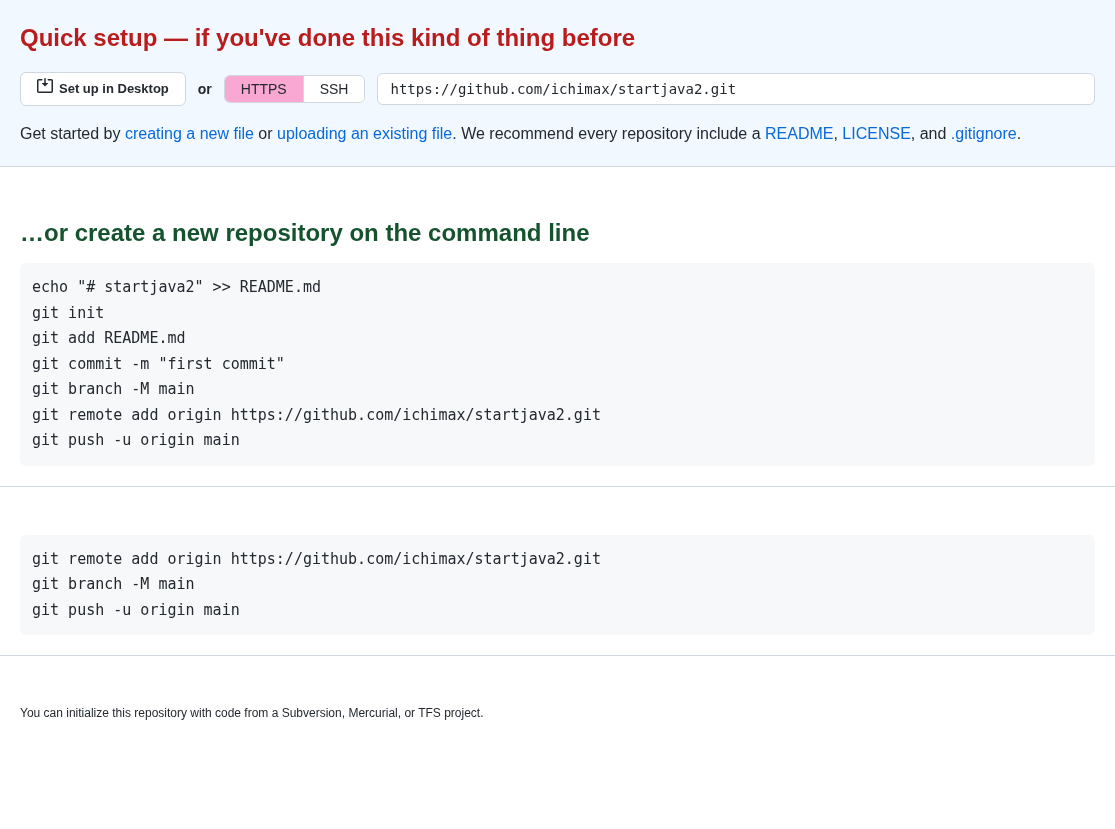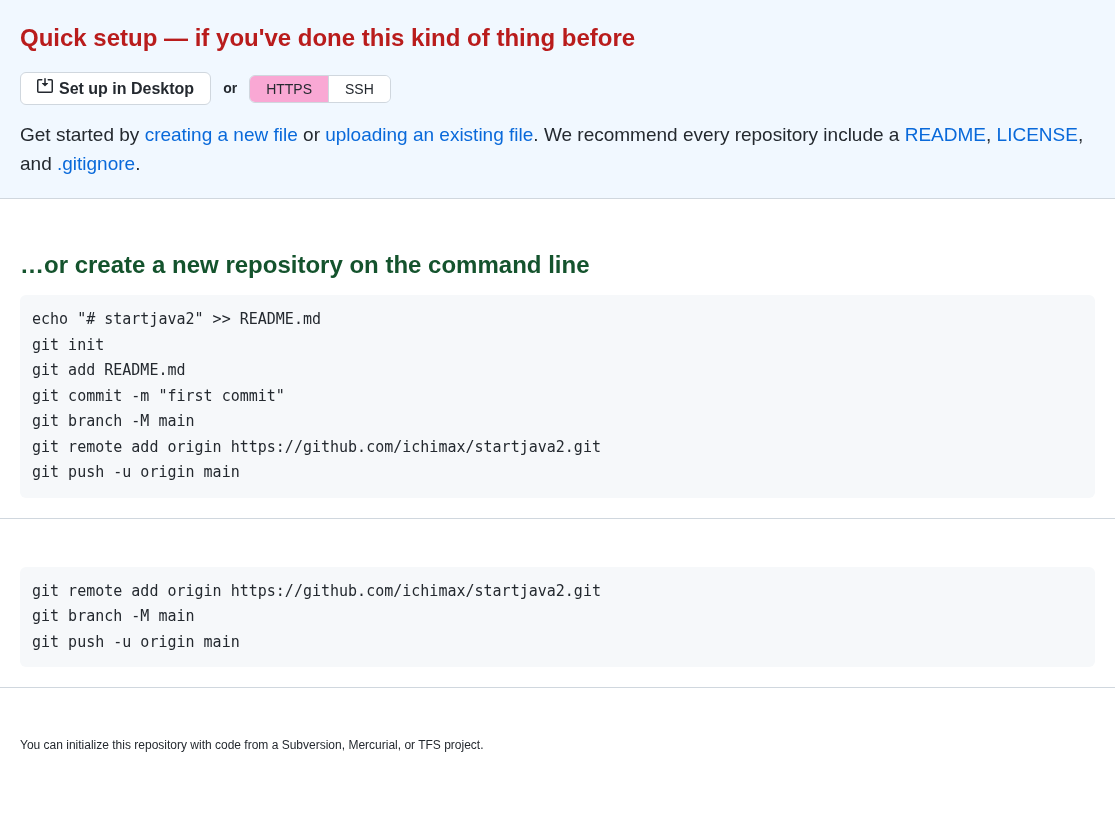--- a/index.html
+++ b/index.html
@@ -30,21 +30,21 @@
       display: flex;
       align-items: center;
       gap: 12px;
       margin-bottom: 16px;
     }
     .btn {
       display: inline-flex;
       align-items: center;
       gap: 6px;
       padding: 5px 16px;
-      font-size: 16px;
+      font-size: 13px;
       font-weight: 500;
       line-height: 20px;
       border: 1px solid #d0d7de;
       border-radius: 6px;
       background: #f6f8fa;
       color: #24292f;
       cursor: pointer;
       white-space: nowrap;
     }
     .btn-desktop {
@@ -82,21 +82,21 @@
       padding: 5px 12px;
       font-family: ui-monospace, SFMono-Regular, "SF Mono", Menlo, Consolas, monospace;
       font-size: 14px;
       line-height: 20px;
       border: 1px solid #d0d7de;
       border-radius: 6px;
       background: #ffffff;
       color: #24292f;
     }
     .get-started {
-      font-size: 19px;
+      font-size: 16px;
       color: #24292f;
     }
     .link {
       color: #0969da;
       text-decoration: none;
       cursor: pointer;
     }
     .section {
       padding: 20px;
       border-bottom: 1px solid #d0d7de;
@@ -146,20 +146,21 @@
       <span>Set up in Desktop</span>
     </button>
 
     <span class="or-text">or</span>
 
     <div class="btn-group">
       <button class="seg active">HTTPS</button>
       <button class="seg">SSH</button>
     </div>
 
+    <input type="text" class="url-input" readonly="" value="https://github.com/ichimax/startjava2.git" style="">
   </div>
 
   <p class="get-started">
     <span>Get started by </span><a class="link">creating a new file</a><span> or </span><a class="link">uploading an existing file</a><span>. We recommend every repository include a </span><a class="link">README</a><span>, </span><a class="link">LICENSE</a><span>, and </span><a class="link">.gitignore</a><span>.</span>
   </p>
 </div>
 
 <div class="spacer"></div>
 
 <div class="section">

